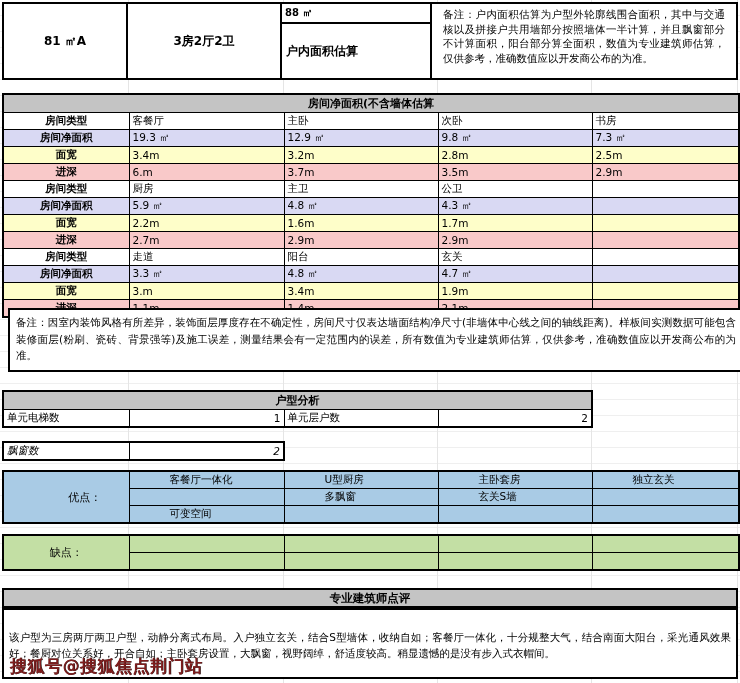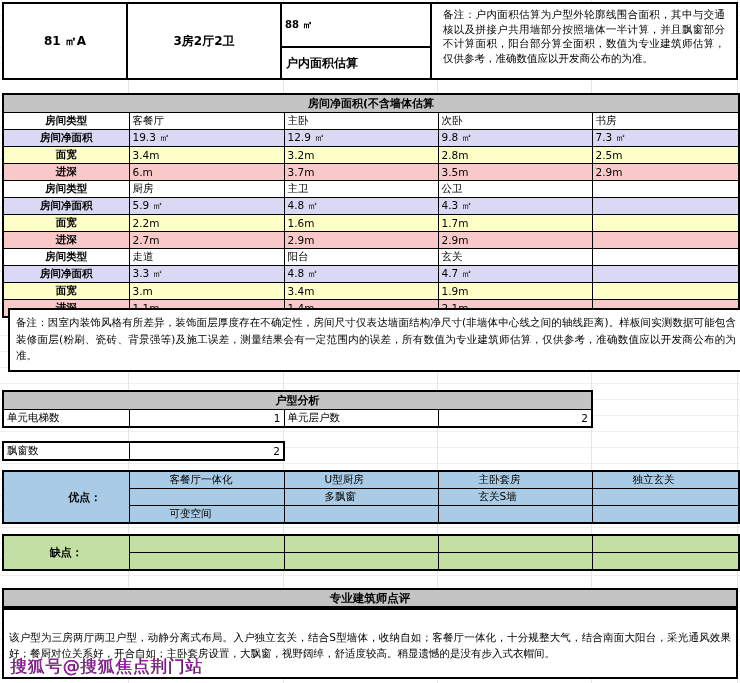--- a/index.html
+++ b/index.html
@@ -15,46 +15,46 @@
       repeating-linear-gradient(to bottom,#ffffff 0 15px,#efefef 15px 16px);
     background-color:#ffffff;
     color:#000;
   }
   .abs{position:absolute;box-sizing:border-box;}
   
   .tbox{border:2px solid #000;background:#fff;display:flex;align-items:center;justify-content:center;
         font-size:12px;font-weight:bold;}
   .tbox3{border:2px solid #000;background:#fff;display:flex;flex-direction:column;}
   .tbox3 .sub{height:18px;border-bottom:2px solid #000;font-size:10px;font-weight:bold;
-        display:flex;align-items:center;padding:12px 3px;}
+        display:flex;align-items:center;padding:0 3px;}
   .tbox3 .main{flex:1;display:flex;align-items:center;padding:0 4px;font-size:12px;font-weight:bold;font-family:Liberation Serif, serif;}
   .notebox{border:2px solid #000;background:#fff;font-size:10.5px;line-height:14.6px;
         padding:3px 11px;text-align:justify;}
   
   table{border-collapse:collapse;table-layout:fixed;background:#fff;}
   table.bordered{border:2px solid #000;}
   td{border:1px solid #000;font-size:10.5px;padding:0 3px;height:16px;vertical-align:middle;
      overflow:hidden;white-space:nowrap;}
   tr.hdr td{background:#c4c4c4;font-weight:bold;text-align:center;font-size:11px;height:17px;}
   td.lbl{font-weight:bold;text-align:center;padding:0;}
   tr.r-area td{background:#d9d9f3;}
   tr.r-width td{background:#fefec9;}
   tr.r-depth td{background:#f9c9c9;}
   tr.r-type td{background:#ffffff;}
   td.val-right{text-align:right;}
   
   table.pros td{background:#a9cbe5;padding-left:40px;}
   table.cons td{background:#c3dfa4;}
-  td.bandlbl{font-weight:bold;text-align:center;font-size:11px;}
+  td.bandlbl{font-weight:normal;text-align:center;font-size:11px;}
   
   .revhdr{border:2px solid #000;background:#c4c4c4;font-weight:bold;font-size:11.5px;
       display:flex;align-items:center;justify-content:center;}
   .revbox{border:2px solid #000;background:#fff;font-size:10.5px;line-height:15.5px;
       padding:20px 5px 0 5px;text-align:justify;}
-  .watermark{position:absolute;left:6px;bottom:3px;font-size:17px;font-weight:normal;color:#a21caf;
+  .watermark{position:absolute;left:6px;bottom:3px;font-size:17px;font-weight:bold;color:#7f1d1d;
       letter-spacing:0.5px;text-shadow:0.6px 0 0 #1c1c1c;white-space:nowrap;}
 </style>
 </head>
 <body>
 
 <div class="canvas">
 
   <div class="abs tbox" style="left:2px;top:2px;width:126px;height:78px;">
     <span>81 ㎡A</span>
   </div>
@@ -183,21 +183,21 @@
         <td colspan="4">户型分析</td>
       </tr>
       <tr>
         <td>单元电梯数</td>
         <td class="val-right">1</td>
         <td>单元层户数</td>
         <td class="val-right">2</td>
       </tr>
     </tbody>
   </table>
-  <table class="abs bordered" style="left:2px;top:441px;width:281px;">
+  <table class="abs bordered" style="left:2px;top:441px;width:281px;font-style:italic;">
     <colgroup>
         <col style="width:126px">
         <col style="width:155px">
       </colgroup>
     <tbody>
       <tr>
         <td>飘窗数</td>
         <td class="val-right">2</td>
       </tr>
     </tbody>

